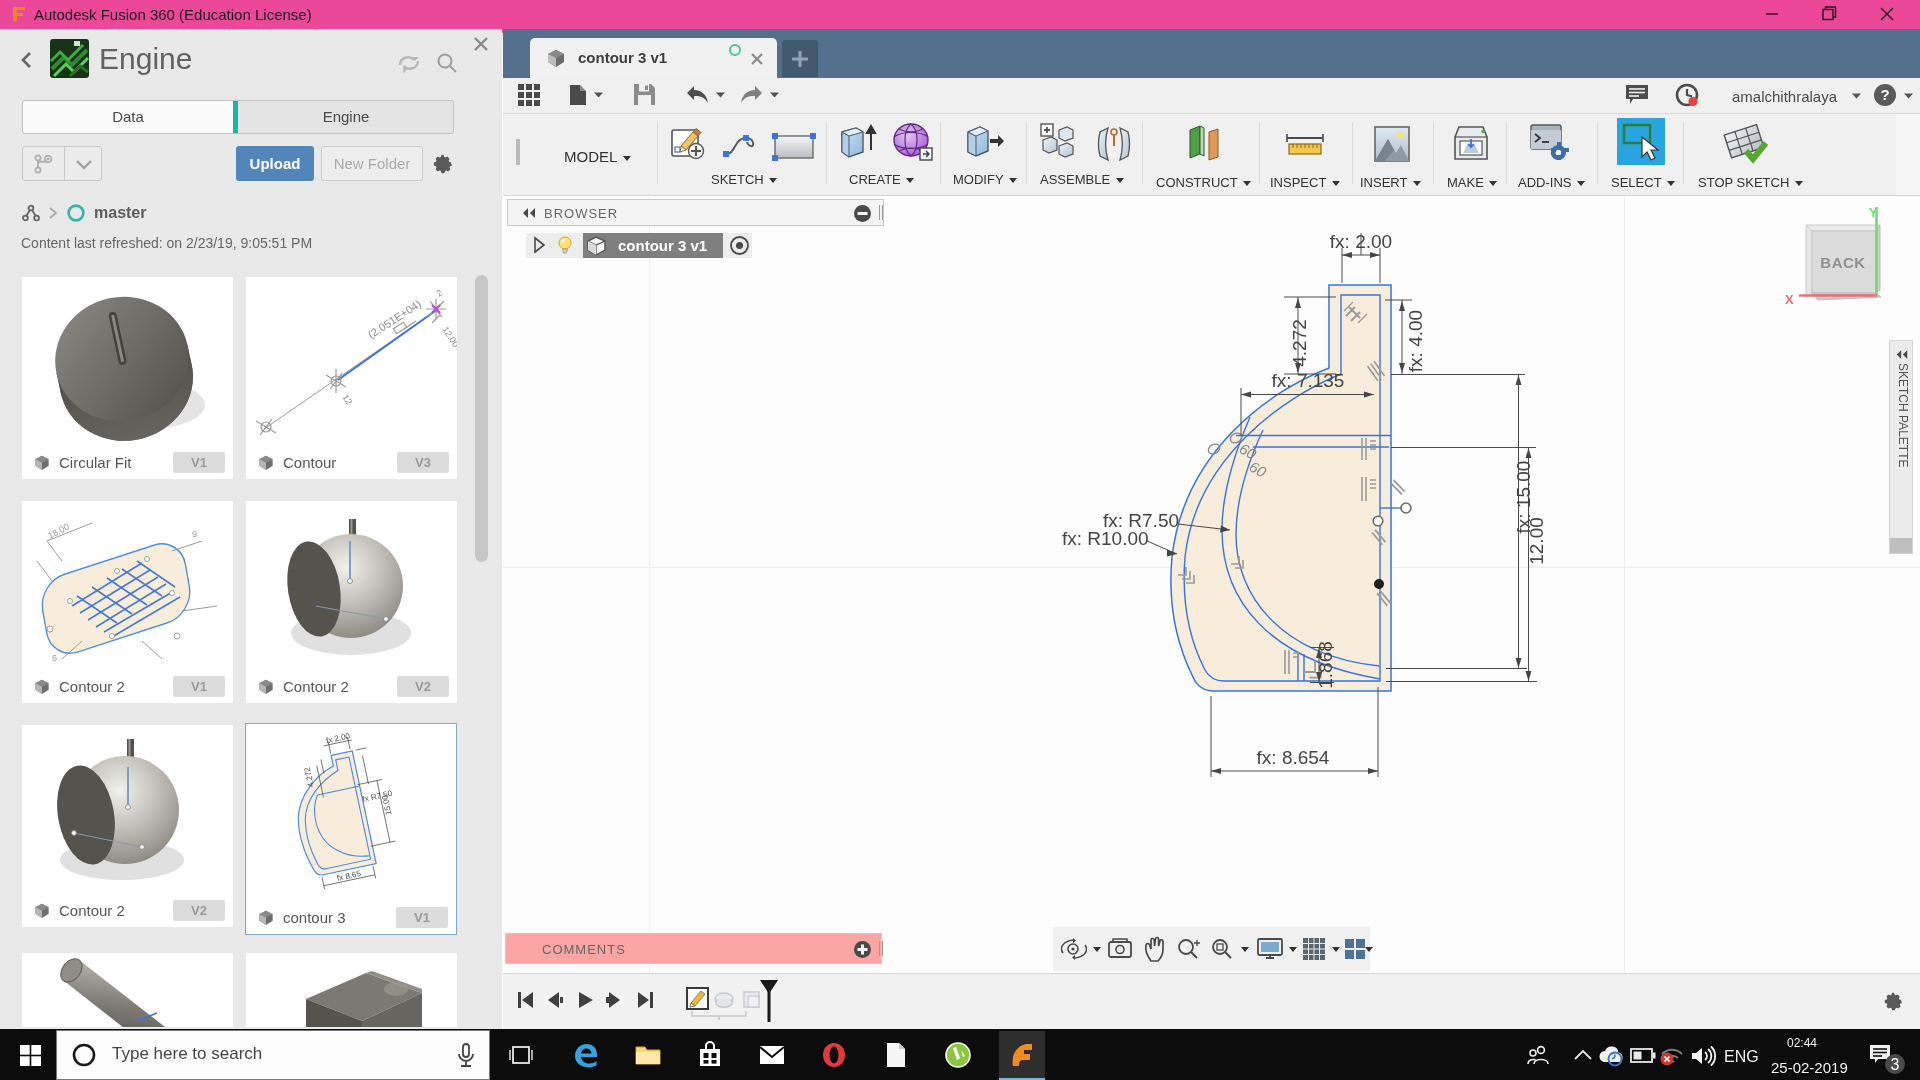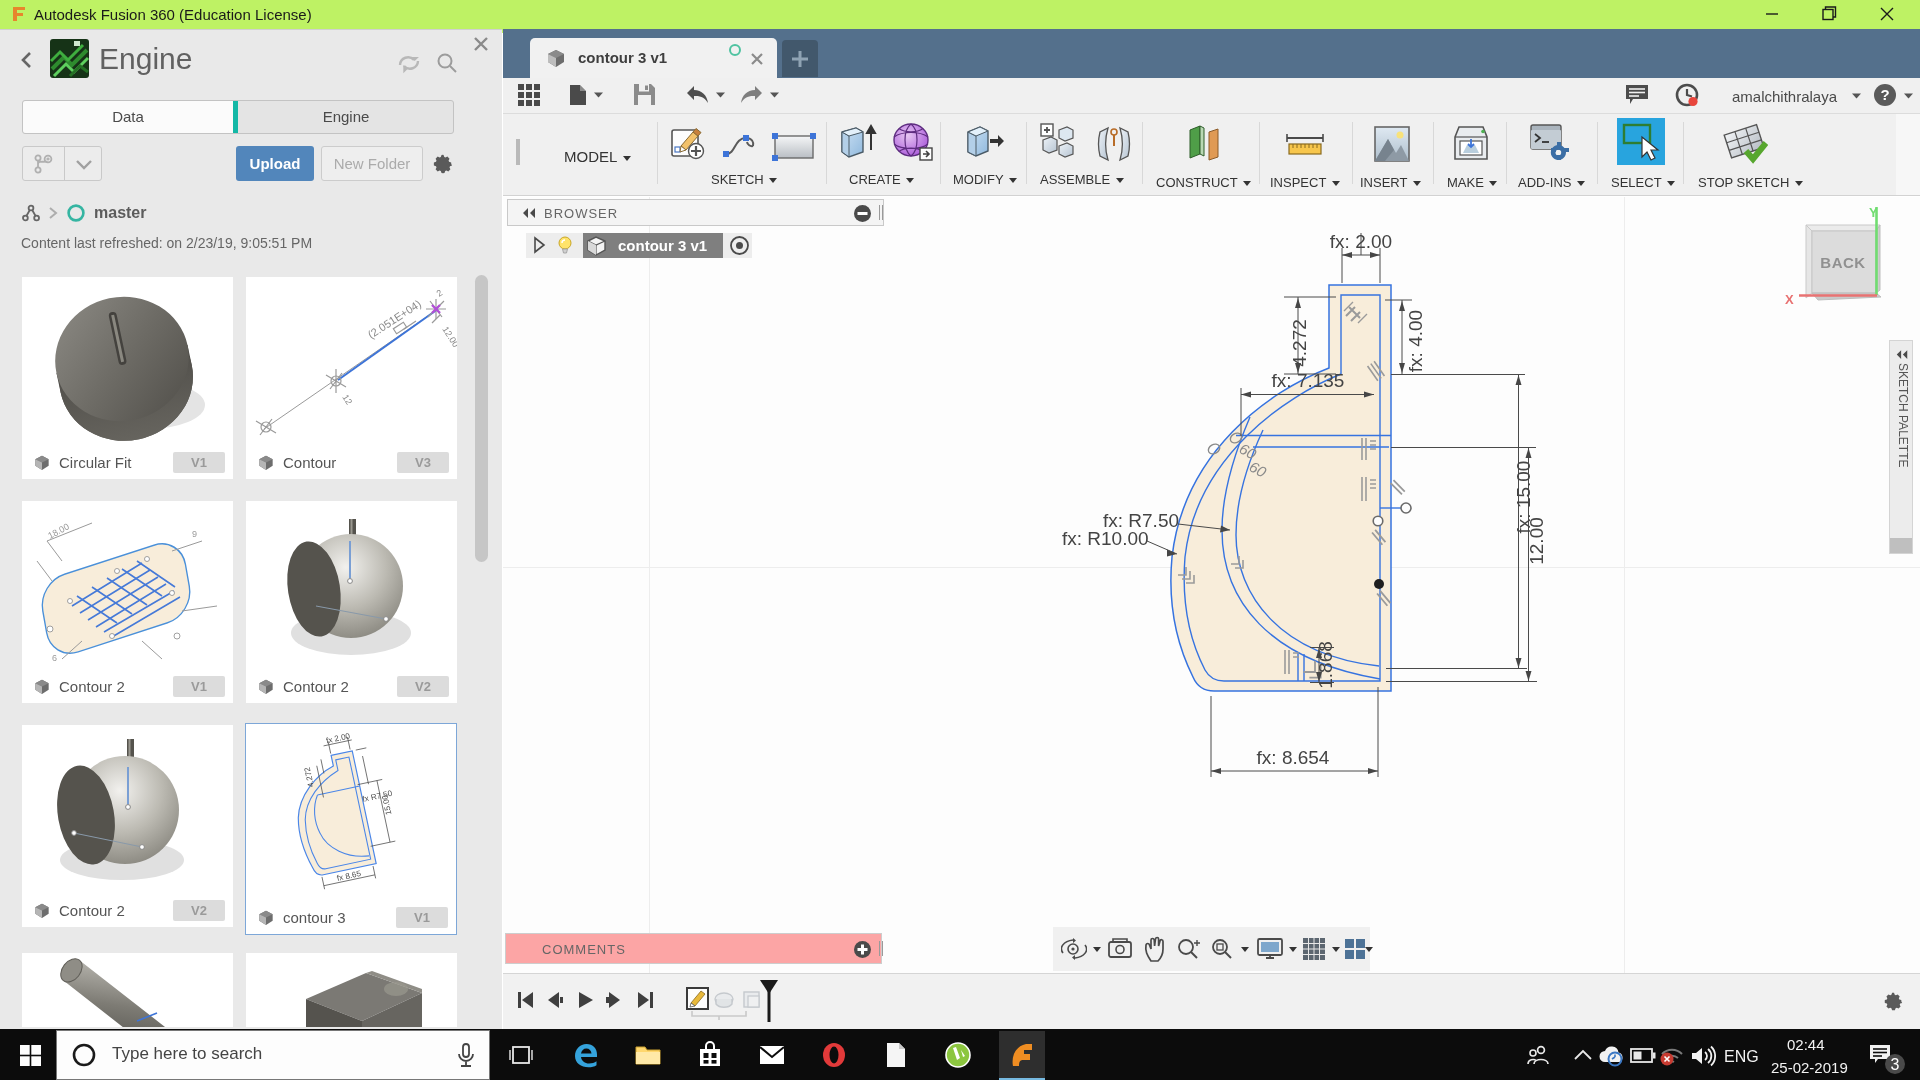--- a/index.html
+++ b/index.html
@@ -1,21 +1,21 @@
 <!DOCTYPE html>
 <html><head>
 <meta charset="utf-8">
 <style>
 * { margin:0; padding:0; box-sizing:border-box; }
 html,body { width:1920px; height:1080px; overflow:hidden; font-family:"Liberation Sans", sans-serif; }
 .abs { position:absolute; }
 #stage { position:relative; width:1920px; height:1080px; background:#fff; }
 
 
-#titlebar { left:0; top:0; width:1920px; height:33px; background:#bef264; }
+#titlebar { left:0; top:0; width:1920px; height:33px; background:#ec4899; }
 #titlebar .ttl { left:34px; top:6px; font-size:15px; color:#1a1a1a; }
 
 
 #taskbar { left:0; top:1029px; width:1920px; height:51px; background:#0c0c0c; }
 #searchbox { left:56px; top:1030px; width:434px; height:50px; background:#fdfdfd; border:1px solid #777; }
 #searchtxt { left:112px; top:1044px; font-size:17px; color:#444; }
 
 
 #lpanel { left:0; top:29px; width:502px; height:1000px; background:#e9e9e9; border-top:1px solid #d0d0d0;}
 .tabbtns { left:22px; top:100px; width:432px; height:34px; border:1px solid #c3c3c3; border-radius:3px; background:#e4e4e4; }
@@ -977,21 +977,21 @@
   <svg class="abs" style="left:1658px;top:1044px" width="28" height="24" viewBox="0 0 28 24">
     <path d="M4,10 a14,14 0 0 1 20,0 M8,14 a9,9 0 0 1 12,0 M12,18 a4,4 0 0 1 4,0" fill="none" stroke="#7a7a7a" stroke-width="2"></path>
     <circle cx="9" cy="15" r="6.5" fill="#c83c32"></circle>
     <path d="M6.5,12.5 L11.5,17.5 M11.5,12.5 L6.5,17.5" stroke="#fff" stroke-width="1.6"></path>
   </svg>
   <svg class="abs" style="left:1690px;top:1045px" width="26" height="22" viewBox="0 0 26 22">
     <path d="M2,8 L6,8 L12,3 L12,19 L6,14 L2,14 Z" fill="#f2f2f2"></path>
     <path d="M15,7 a5,5 0 0 1 0,8 M18,4 a9,9 0 0 1 0,14 M21,1.5 a13,13 0 0 1 0,19" fill="none" stroke="#f2f2f2" stroke-width="1.8"></path>
   </svg>
   <div class="abs" style="left:1724px;top:1048px;font-size:16px;color:#f2f2f2;">ENG</div>
-  <div class="abs" style="left:1787px;top:1036px;font-size:15px;color:#f2f2f2;">02:44</div>
+  <div class="abs" style="left:1787px;top:1036px;font-size:12px;color:#f2f2f2;">02:44</div>
   <div class="abs" style="left:1771px;top:1059px;font-size:15px;color:#f2f2f2;">25-02-2019</div>
   <svg class="abs" style="left:1868px;top:1043px" width="40" height="34" viewBox="0 0 40 34">
     <path d="M2,2 L22,2 L22,16 L10,16 L7,20 L7,16 L2,16 Z" fill="#f2f2f2"></path>
     <line x1="5" y1="6" x2="19" y2="6" stroke="#0c0c0c" stroke-width="1.6"></line>
     <line x1="5" y1="9.5" x2="19" y2="9.5" stroke="#0c0c0c" stroke-width="1.6"></line>
     <line x1="5" y1="13" x2="14" y2="13" stroke="#0c0c0c" stroke-width="1.6"></line>
     <circle cx="27" cy="21" r="10" fill="#4a4a4a"></circle>
     <text x="27" y="27" font-size="16" fill="#fff" text-anchor="middle" font-family="Liberation Sans">3</text>
   </svg>
 </div>

